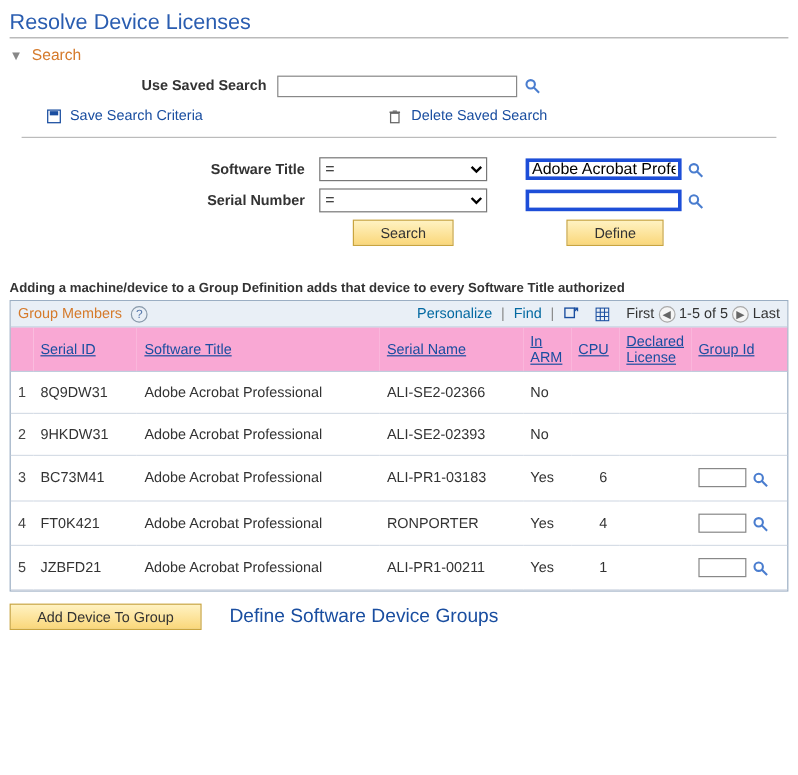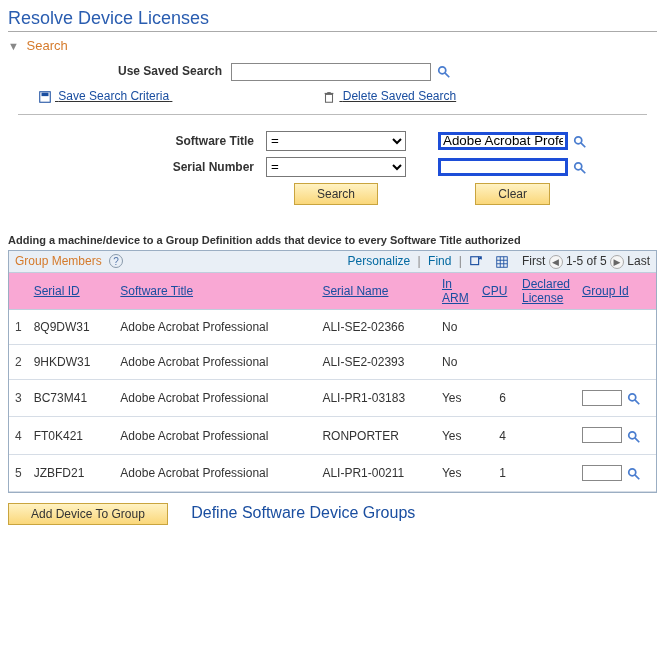--- a/index.html
+++ b/index.html
@@ -54,21 +54,20 @@
   .lookup-icon {
     width: 14px; height: 14px;
     display: inline-block;
     vertical-align: middle;
     margin-left: 2px;
     cursor: pointer;
   }
   .lookup-icon svg { width:14px; height:14px; }
   .actions-row {
     margin: 6px 0 10px 0;
-    text-decoration: underline;
   }
   .actions-row a {
     color: #1a4ea0;
     text-decoration: none;
   }
   .save-icon, .trash-icon {
     display: inline-block;
     width: 14px; height: 14px;
     vertical-align: middle;
     margin-right: 3px;
@@ -309,21 +308,21 @@
           </span>
         </td>
       </tr>
       <tr class="btn-row">
         <td></td>
         <td style="text-align:center">
           <button class="btn">Search</button>
         </td>
         <td></td>
         <td style="text-align:center">
-          <button class="btn">Clear</button>
+          <button class="btn">Define</button>
         </td>
       </tr>
     </tbody>
       </table>
   </div>
 </div>
 
 <div class="info-text">
   <span>Adding a machine/device to a Group Definition adds that device to every Software Title authorized</span><br>
 </div>

